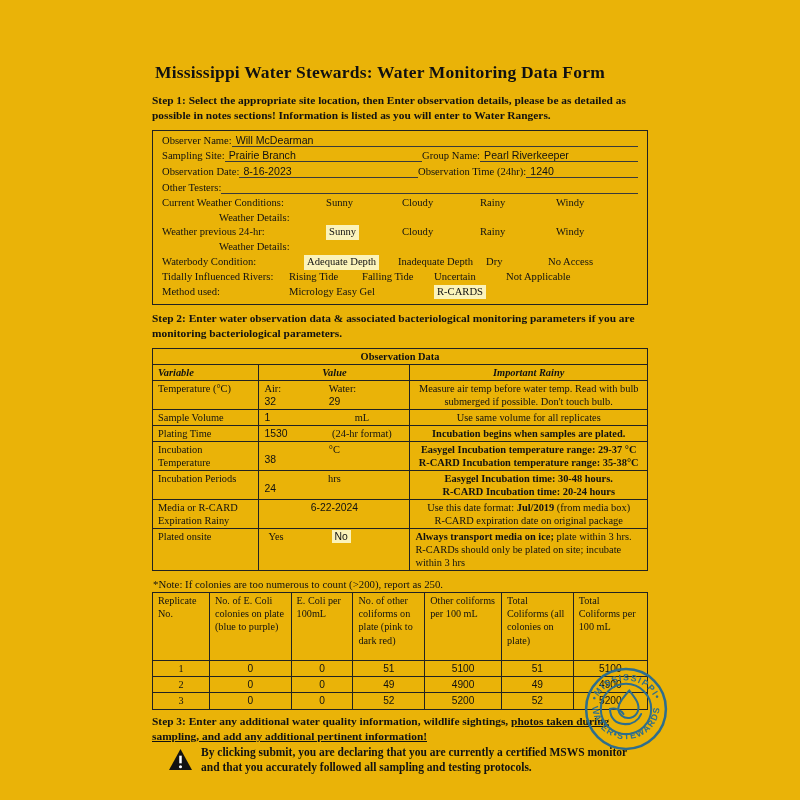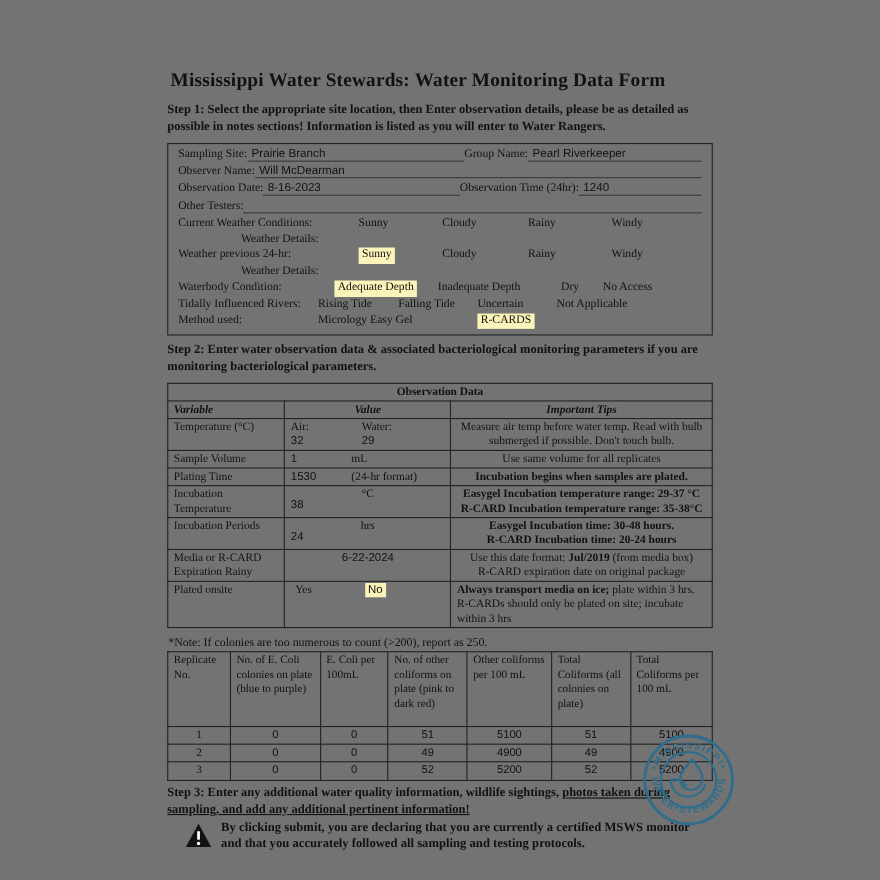--- a/index.html
+++ b/index.html
@@ -1,16 +1,16 @@
 <!DOCTYPE html>
 <html><head>
 <meta charset="utf-8">
 <style>
   html,body { margin:0; padding:0; background:#ffffff; }
-  .page { position:relative; width:800px; height:800px; background:#737373;
+  .page { position:relative; width:800px; height:800px; background:#eab308;
           font-family:"Liberation Serif", serif; color:#111; overflow:hidden; }
   .content { position:absolute; left:152px; top:62px; width:496px; }
 
   .title { font-size:17.5px; font-weight:bold; margin:0 0 10px 3px; letter-spacing:.2px; white-space:nowrap; }
   .step { font-size:11.4px; font-weight:bold; line-height:1.3; margin:0 0 7px 0;font-family:Liberation Serif, serif; }
   .ul { text-decoration:underline; }
 
   
   .details-box { border:1.6px solid #222; padding:2px 9px 5px 9px; font-size:10.6px;
                  line-height:14.8px; margin-bottom:6px; }
@@ -27,21 +27,21 @@
 
   
   table.obs { width:100%; border-collapse:collapse; font-size:10.4px; margin-top:2px; }
   table.obs td { border:1.2px solid #222; padding:1px 5px; vertical-align:top; line-height:1.25; }
   .bi { font-weight:bold; font-style:italic; }
   .tc { text-align:center; }
   .b { font-weight:bold; }
   .sans { font-family:"Liberation Sans", sans-serif; }
   .vflex { display:flex; align-items:baseline; }
   .vnum { min-width:55px; }
-  .vunit { flex:1; }
+  .vunit { flex:1; text-align:center; }
   .vstack .vunit-top { display:block; text-align:center; }
   .vstack .vnum2 { display:block; margin-top:-3px; }
   .temp-grid { display:grid; grid-template-columns:46% 54%; }
 
   .note { font-size:10.8px; margin:7px 0 2px 1px; }
 
   
   table.rep { width:100%; border-collapse:collapse; font-size:10.2px; }
   table.rep td { border:1.2px solid #222; padding:1px 5px; vertical-align:top; line-height:13.2px;margin-left:15px; }
   table.rep .hdr { height:68px; }
@@ -59,29 +59,29 @@
 
 <div class="page">
   <div class="content">
 
     <div class="title">Mississippi Water Stewards: Water Monitoring Data Form</div>
     <div class="step">Step 1: Select the appropriate site location, then Enter observation details, please be as detailed as possible in notes sections! Information is listed as you will enter to Water Rangers.</div>
 
     <div class="details-box">
 
       <div class="frow">
+        <span class="lbl">Observer Name:</span>
+        <span class="fill grow"><span class="val">Will McDearman</span></span>
+      </div>
+
+      <div class="frow">
         <span class="lbl">Sampling Site:</span>
         <span class="fill grow" style="flex:1.5"><span class="val">Prairie Branch</span></span>
         <span class="lbl">Group Name:</span>
         <span class="fill grow" style="flex:1.2"><span class="val">Pearl Riverkeeper</span></span>
-      </div>
-
-      <div class="frow">
-        <span class="lbl">Observer Name:</span>
-        <span class="fill grow"><span class="val">Will McDearman</span></span>
       </div>
 
       <div class="frow">
         <span class="lbl">Observation Date:</span>
         <span class="fill grow" style="flex:1.6"><span class="val">8-16-2023</span></span>
         <span class="lbl">Observation Time (24hr):</span>
         <span class="fill grow" style="flex:1"><span class="val">1240</span></span>
       </div>
 
       <div class="frow">
@@ -104,21 +104,21 @@
         <span class="opt" style="left:240px">Cloudy</span>
         <span class="opt" style="left:318px">Rainy</span>
         <span class="opt" style="left:394px">Windy</span>
       </div>
       <div class="indent">Weather Details:</div>
 
       <div class="optline">
         <span class="lbl">Waterbody Condition:</span>
         <span class="opt hl" style="left:142px">Adequate Depth</span>
         <span class="opt" style="left:236px">Inadequate Depth</span>
-        <span class="opt" style="left:348px">Dry</span>
+        <span class="opt" style="left:324px">Dry</span>
         <span class="opt" style="left:386px">No Access</span>
       </div>
 
       <div class="optline">
         <span class="lbl">Tidally Influenced Rivers:</span>
         <span class="opt" style="left:127px">Rising Tide</span>
         <span class="opt" style="left:200px">Falling Tide</span>
         <span class="opt" style="left:272px">Uncertain</span>
         <span class="opt" style="left:344px">Not Applicable</span>
       </div>
@@ -138,21 +138,21 @@
           <col style="width:30.5%">
           <col style="width:48%">
         </colgroup>
       <tbody>
           <tr>
             <td colspan="3" class="box-title">Observation Data</td>
           </tr>
       <tr>
         <td class="bi">Variable</td>
         <td class="bi tc">Value</td>
-        <td class="bi tc">Important Tips</td>
+        <td class="bi tc">Important Rainy</td>
       </tr>
       <tr>
         <td>Temperature (°C)</td>
         <td>
           <div class="temp-grid">
             <div><span>Air:</span><br>
               <span class="sans">32</span></div>
             <div><span>Water:</span><br>
               <span class="sans">29</span></div>
           </div>

